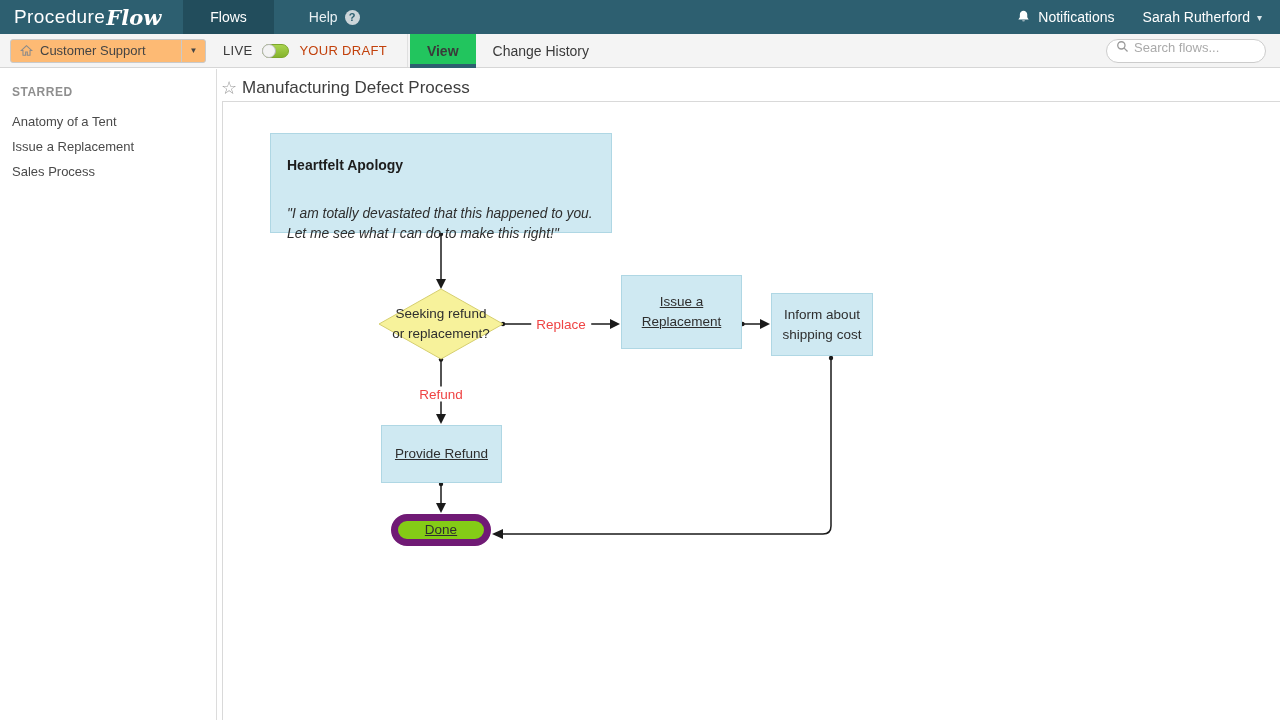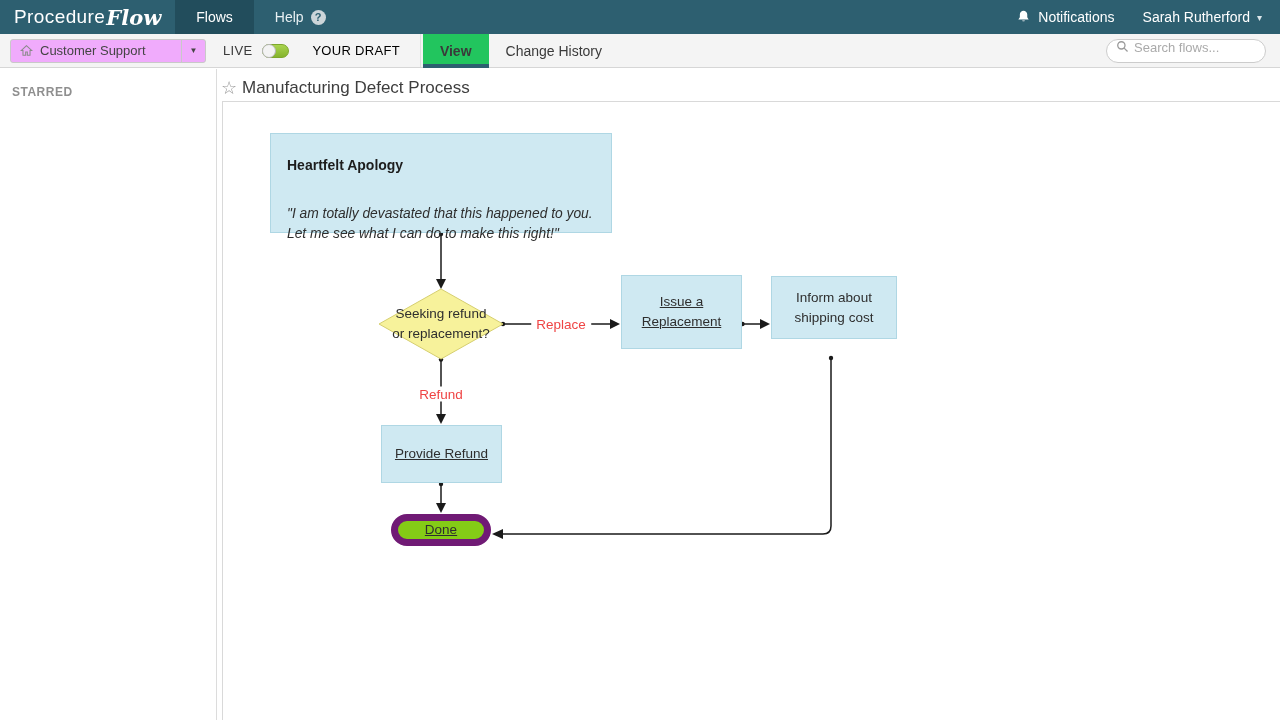--- a/index.html
+++ b/index.html
@@ -5,59 +5,59 @@
   * { margin:0; padding:0; box-sizing:border-box; }
   html,body { width:1280px; height:720px; }
   body {
     position:relative; overflow:hidden; background:#fff;
     font-family:"Liberation Sans", sans-serif;
   }
 
   
   .navbar {
     position:absolute; top:0; left:0; right:0; height:34px;
-    background:#2d5f70; color:#fff; display:flex; align-items:stretch;
+    background:#2d5f70; color:#fff; display:flex; align-items:stretch;gap:8px;
   }
   .logo { display:flex; align-items:center; padding:0 14px; cursor:pointer; }
   .logo-primary { font-size:19px; font-weight:400; letter-spacing:.4px; color:#fff; }
   .logo-script  { font-family:"DejaVu Serif", serif; font-style:italic; font-weight:bold;
                   font-size:21px; margin-left:1px; color:#fff; }
-  .nav-item { display:flex; align-items:center; padding:0 21px; font-size:14px;
+  .nav-item { display:flex; align-items:center; padding:0 27px; font-size:14px;
               color:#e8f0f3; cursor:pointer; }
   .nav-item.active { background:#224d5c; color:#fff; }
   .help-badge { display:inline-flex; width:15px; height:15px; border-radius:50%;
                 background:#ccd5d9; color:#2d5f70; font-size:11px; font-weight:bold;
                 align-items:center; justify-content:center; margin-left:7px; }
   .nav-right { margin-left:auto; display:flex; align-items:center; gap:28px;
                padding-right:18px; font-size:14px; }
   .nav-notif, .nav-user { display:flex; align-items:center; gap:7px; cursor:pointer; }
   .caret-sm { font-size:10px; color:#dbe6ea; }
 
   
   .toolbar {
     position:absolute; top:34px; left:0; right:0; height:34px;
     background:#f4f4f4; border-bottom:1px solid #d6d6d6;
     display:flex; align-items:center;
   }
-  .breadcrumb { margin-left:10px; height:24px; width:196px; background:#f0abfc;
+  .breadcrumb { margin-left:10px; height:24px; width:196px; background:#fdba74;
                 border:1px solid #c9c9c9; border-radius:3px; display:flex;
                 align-items:stretch; cursor:pointer; }
   .breadcrumb-main { display:flex; align-items:center; gap:7px; padding:0 9px;
                      flex:1; font-size:13px; color:#444; }
   .breadcrumb-caret { width:24px; border-left:1px solid #c9c9c9; display:flex;
                       align-items:center; justify-content:center; color:#444;
                       font-size:8px; cursor:pointer; }
   .live-group { display:flex; align-items:center; gap:10px; margin-left:17px; }
   .live-label { font-size:13px; color:#3a3a3a; letter-spacing:.3px; }
   .toggle { width:27px; height:14px; border-radius:8px; position:relative;
             background:linear-gradient(#a9d44f,#85b42d); border:1px solid #7da72c;
             cursor:pointer; }
   .toggle-knob { position:absolute; left:-1px; top:-1px; width:14px; height:14px;
                  border-radius:50%; background:#f3f3f3; border:1px solid #b5b5b5; }
-  .draft-label { font-size:13px; color:#000000; letter-spacing:.3px;margin-left:13px; }
+  .draft-label { font-size:13px; color:#c2410c; letter-spacing:.3px; }
   .toolbar-sep { width:1px; align-self:stretch; background:#e0e0e0; margin-left:20px; }
   .tabs { display:flex; align-self:stretch; margin-left:2px; }
   .tab { display:flex; align-items:center; padding:0 17px; font-size:14px;
          color:#3a3a3a; position:relative; cursor:pointer; }
   .tab.active { background:#22c55e;font-weight:bold; }
   .tab.active::after { content:""; position:absolute; left:0; right:0; bottom:-1px;
                        height:4px; background:#2d5f70; }
   .search { margin-left:auto; margin-right:14px; width:160px; height:24px;
             border:1px solid #ccc; border-radius:13px; background:#fff;
             display:flex; align-items:flex-start; padding:0 9px; gap:5px; }
@@ -86,21 +86,21 @@
           justify-content:center; text-align:center; font-size:13.5px; color:#2e2e2e;
           line-height:20px; white-space:pre-line; }
   .process { background:#cfe9f2; border:1px solid #afd7e4; }
   .node-apology { left:270px; top:133px; width:342px; height:100px;
                   display:block; text-align:left; padding:1px 16px; }
   .apology-title { font-weight:bold; font-size:14px; color:#1d1d1d; margin-bottom:9px; }
   .apology-body  { font-style:italic; font-size:13.8px; color:#2e2e2e;
                    line-height:20px; white-space:pre-line; }
   .node-decision { left:379px; top:290px; width:124px; height:68px; background:none; }
   .node-issue    { left:621px; top:275px; width:121px; height:74px; cursor:pointer; }
-  .node-inform   { left:771px; top:276px; width:126px; height:63px; }
+  .node-inform   { left:771px; top:293px; width:102px; height:63px; }
   .node-provide  { left:381px; top:425px; width:121px; height:58px; cursor:pointer; }
   .node-done     { left:391px; top:514px; width:100px; height:32px;
                    background:#84cc16; border:7px solid #701a75; border-radius:20px;
                    cursor:pointer; }
   .link-label { text-decoration:underline; }
   .diamond { fill:#f7f29b; stroke:#d6cf70; stroke-width:1; }
   .edge-label { position:absolute; z-index:3; background:#fff; padding:0 5px;
                 font-size:13.5px; color:#ef4444; transform:translate(-50%,-50%); }
 </style>
 </head>
@@ -169,20 +169,25 @@
     <svg width="13" height="13" viewBox="0 0 15 15">
       <circle cx="6.2" cy="6.2" r="4.2" fill="none" stroke="#9a9a9a" stroke-width="1.5"></circle>
       <line x1="9.4" y1="9.4" x2="13.3" y2="13.3" stroke="#9a9a9a" stroke-width="1.5"></line>
     </svg>
     <input type="text" placeholder="Search flows..." style="">
   </div>
 </div>
 
 <div class="sidebar">
   <div class="sidebar-title">STARRED</div>
+  <div>
+    <div class="sidebar-item">Anatomy of a Tent</div>
+    <div class="sidebar-item">Issue a Replacement</div>
+    <div class="sidebar-item">Sales Process</div>
+  </div>
 </div>
 
 <span class="page-star">☆</span>
 <h1 class="page-title" style="font-weight:normal;">Manufacturing Defect Process</h1>
 <div class="canvas"></div>
 
 <svg class="flow-svg" width="1280" height="720" viewBox="0 0 1280 720">
   <g stroke="#1a1a1a" stroke-width="1.5" fill="none">
     <path d="M441,233 V280"></path>
     <path d="M502,324 H611"></path>

